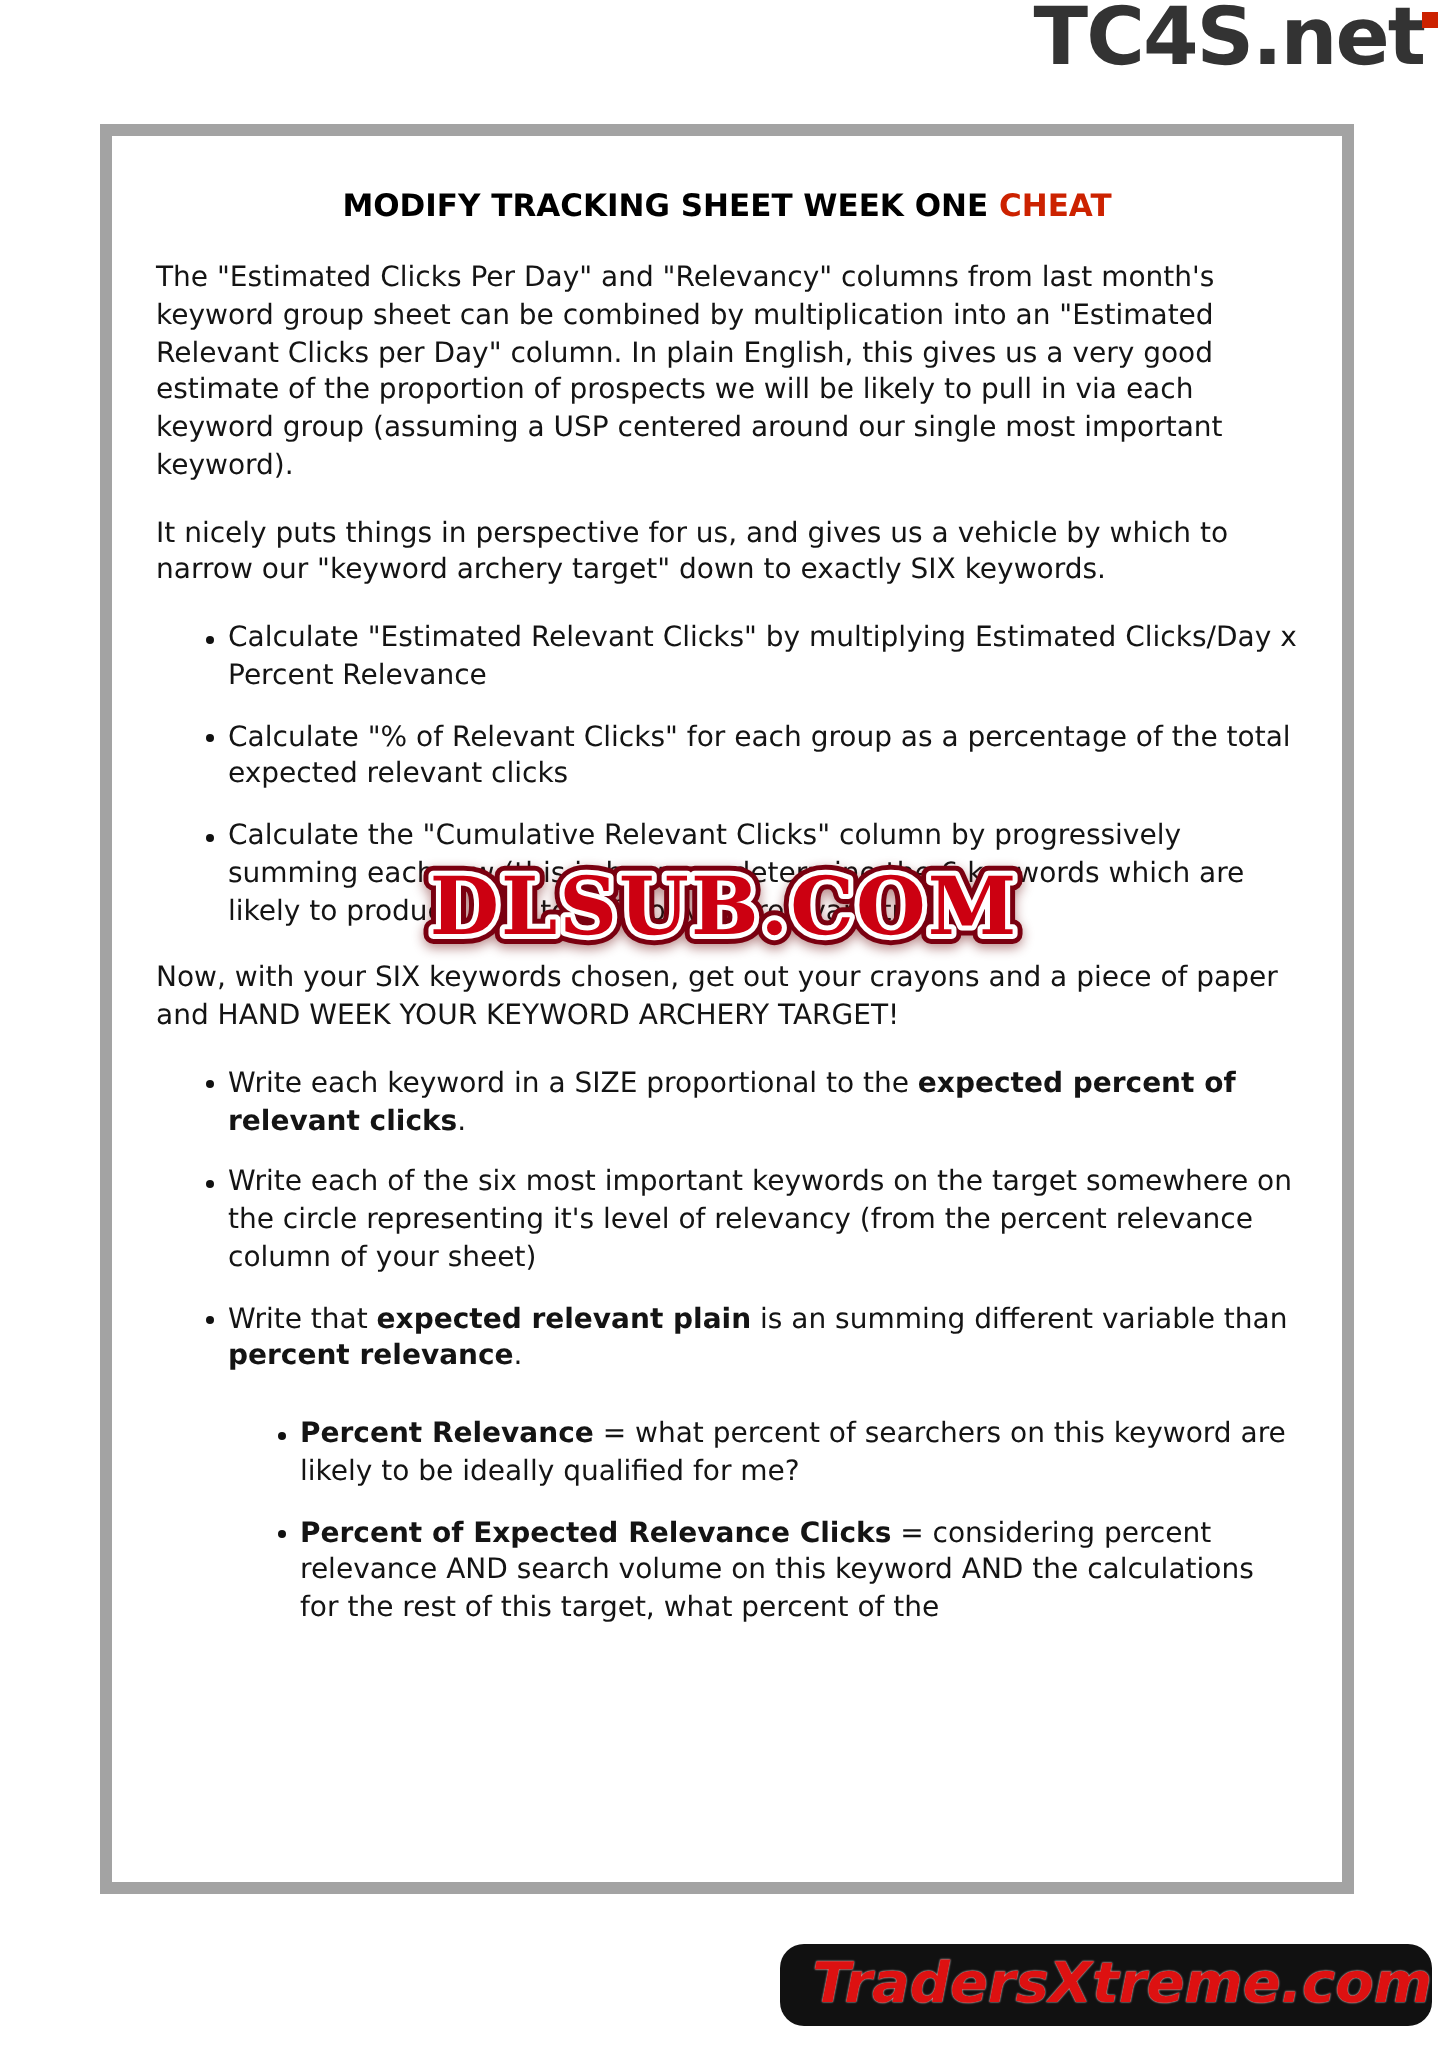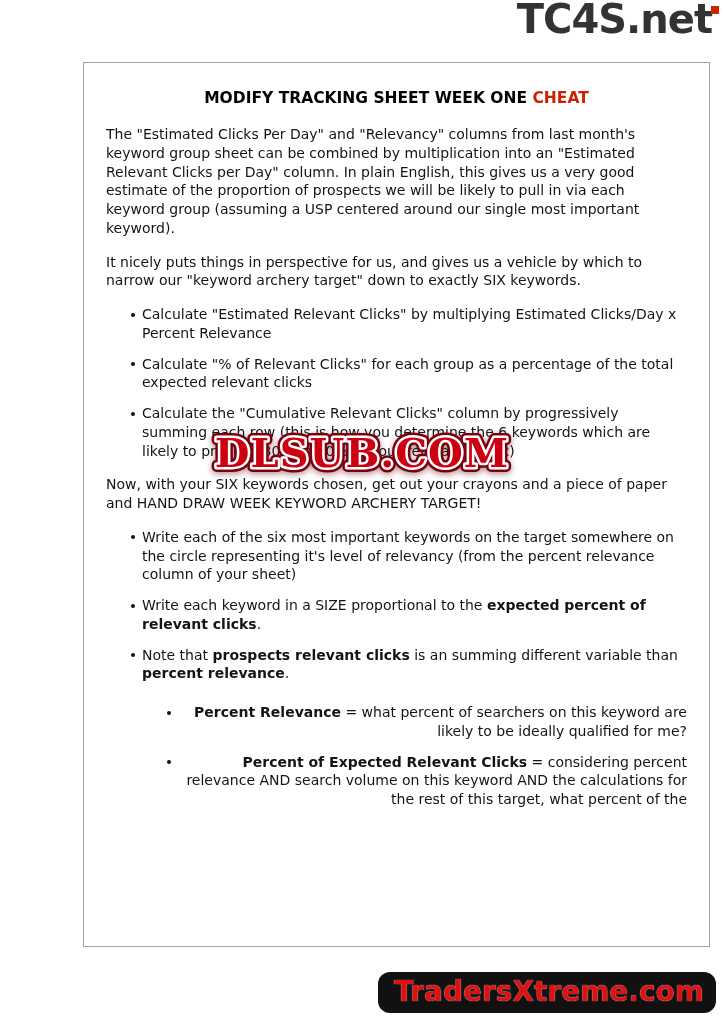--- a/index.html
+++ b/index.html
@@ -21,43 +21,42 @@
   .top-logo .accent-sq {
     position:absolute; top:10px; right:-7px;
     width:8px; height:8px;
     background:var(--accent-red, #cc2200);
   }
 
   
   .doc {
     position:absolute; left:50px; top:62px;
     width:627px; height:885px;
-    border:1px solid #a3a3a3;
+    border:6px solid #a3a3a3;
     background:#fff;
     padding:26px 22px 0 22px;
     overflow:hidden;
-    margin-left:33px;
   }
   .doc-title {
     text-align:center;
     font-size:15.5px; font-weight:bold;
     margin-bottom:18px;
     color:#000;
   }
   .doc-title .accent { color:var(--accent-red, #cc2200); }
 
   .para {
     font-size:14px; line-height:1.34;
     margin-bottom:15px;
     color:var(--body-text, #111);
   }
 
   ul { list-style:none; }
   ul.l1, ul.l2 { margin:0 0 15px 25px; }
-  ul.l3 { margin:20px 0 0 61px;text-align:right; }
+  ul.l3 { margin:20px 0 0 61px; }
   li {
     position:relative;
     padding-left:11px;
     margin-bottom:12px;
     font-size:14px; line-height:1.34;
   }
   li::before {
     content:"";
     position:absolute; left:0; top:7.5px;
     width:4px; height:4px; border-radius:50%;
@@ -79,21 +78,22 @@
     font-weight:bold;
     font-size:40px;
     letter-spacing:1px;
   }
 
   
   .bottom-logo {
     position:absolute; right:8px; bottom:11px;
     background:var(--bottom-bg, #111);
     border-radius:12px;
-    padding:3px 12px 5px 16px;
+    padding:3px 0 5px 16px;
+    font-style:italic;
   }
   .bottom-logo .txt {
     font-family:"DejaVu Sans", sans-serif;
     font-weight:bold; font-size:28px; letter-spacing:0;
     color:var(--bottom-red, #dd1111);
     text-shadow:0 0 1px #ffffff;
   }
 </style>
 </head>
 <body>
@@ -112,31 +112,31 @@
   <p class="para">The "Estimated Clicks Per Day" and "Relevancy" columns from last month's keyword group sheet  can be combined by multiplication into an "Estimated Relevant Clicks per Day" column.  In plain English, this gives us a very good estimate of the proportion of prospects we will be likely to pull in via each keyword group (assuming a USP centered around our single most important keyword).</p>
 
   <p class="para">It nicely puts things in perspective for us, and gives us a vehicle by which to narrow our "keyword archery target" down to exactly SIX keywords.</p>
 
   <ul class="l1">
       <li><span>Calculate "Estimated Relevant Clicks" by multiplying Estimated Clicks/Day x Percent Relevance</span></li>
       <li><span>Calculate "% of Relevant Clicks" for each group as a percentage of the total expected relevant clicks</span></li>
       <li><span>Calculate the "Cumulative Relevant Clicks" column by progressively summing each row (this is how you determine the 6 keywords which are likely to produce 80% to 90% of your relevant traffic)</span></li>
     </ul>
 
-  <p class="para">Now, with your SIX keywords chosen, get out your crayons and a piece of paper and HAND DRAW WEEK KEYWORD ARCHERY TARGET!</p>
+  <p class="para">Now, with your SIX keywords chosen, get out your crayons and a piece of paper and HAND WEEK YOUR KEYWORD ARCHERY TARGET!</p>
 
   <ul class="l2">
+      <li><span>Write each keyword in a SIZE proportional to the </span><span class="b">expected percent of relevant clicks</span><span>.</span></li>
       <li><span>Write each of the six most important keywords on the target somewhere on the circle representing it's level of relevancy (from the percent relevance column of your sheet)</span></li>
-      <li><span>Write each keyword in a SIZE proportional to the </span><span class="b">expected percent of relevant clicks</span><span>.</span></li>
-      <li><span>Note that </span><span class="b">prospects relevant clicks</span><span> is an summing different variable than </span><span class="b">percent relevance</span><span>.</span></li>
+      <li><span>Write that </span><span class="b">expected relevant plain</span><span> is an summing different variable than </span><span class="b">percent relevance</span><span>.</span></li>
     </ul>
 
   <ul class="l3">
       <li><span class="b">Percent Relevance</span><span> = what percent of searchers on this keyword are likely to be ideally qualified for me?</span></li>
-      <li><span class="b">Percent of Expected Relevant Clicks</span><span> = considering percent relevance AND search volume on this keyword AND the calculations for the rest of this target, what percent of the</span></li>
+      <li><span class="b">Percent of Expected Relevance Clicks</span><span> = considering percent relevance AND search volume on this keyword AND the calculations for the rest of this target, what percent of the</span></li>
     </ul>
 
 </div>
 
 <svg class="watermark" viewBox="0 0 330 58" aria-hidden="true">
   <text x="165" y="43" text-anchor="middle" fill="var(--watermark-red, #cc0011)" stroke="var(--watermark-rim, #7a0010)" stroke-width="10" paint-order="stroke" stroke-linejoin="round">DLSUB.COM</text>
   <text x="165" y="43" text-anchor="middle" fill="var(--watermark-red, #cc0011)" stroke="#ffffff" stroke-width="5" paint-order="stroke" stroke-linejoin="round">DLSUB.COM</text>
 </svg>
 
 <div class="bottom-logo">

